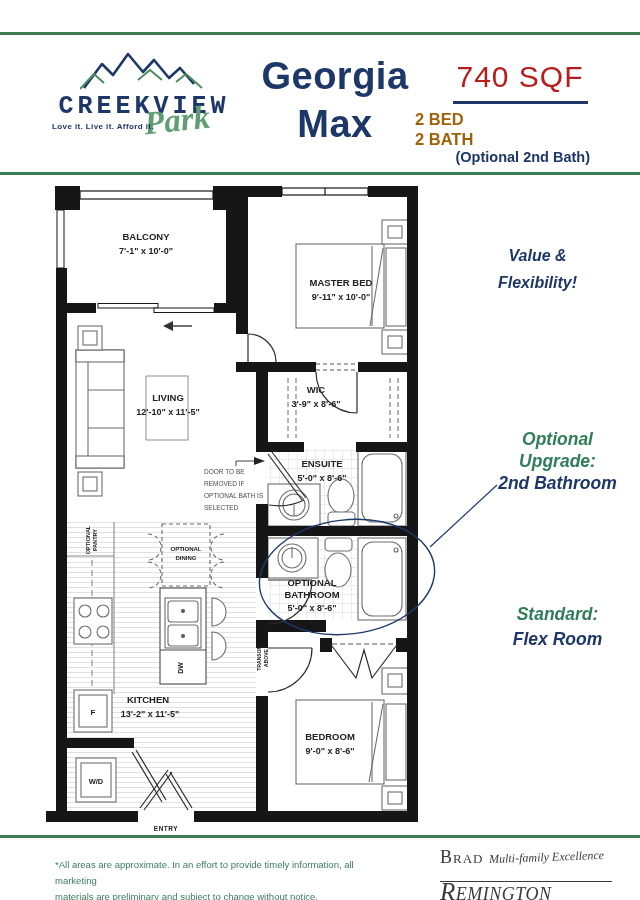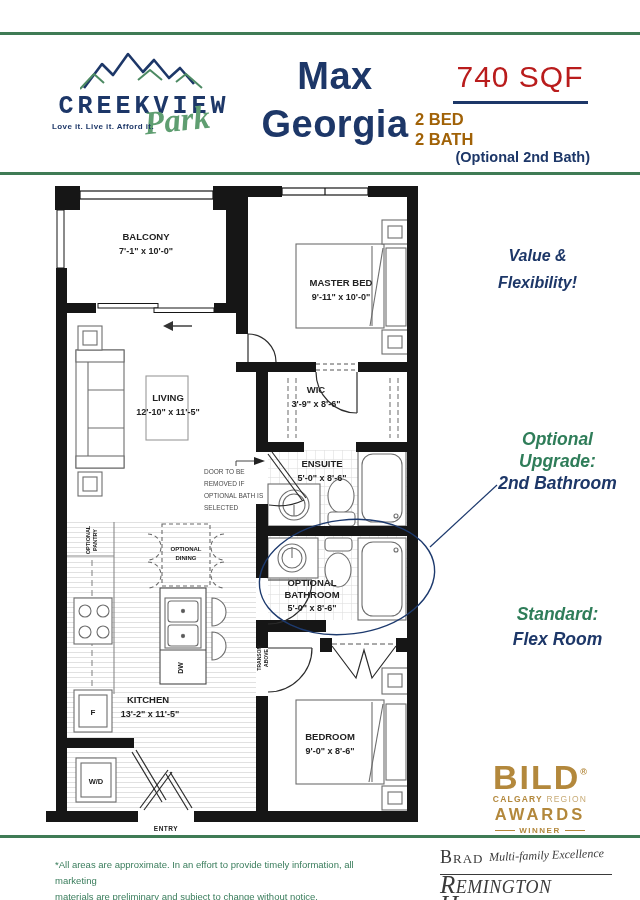--- a/index.html
+++ b/index.html
@@ -36,22 +36,22 @@
   .bild-sup{font-size:9px;vertical-align:14px;letter-spacing:0;}
   .bild-cal{font-size:8.5px;font-weight:700;letter-spacing:1.2px;margin-top:1px;}
   .bild-reg{color:#c8ab76;font-weight:400;}
   .bild-awards{font-size:16.5px;font-weight:700;letter-spacing:3px;margin-top:1px;}
   .winner-row{display:flex;align-items:center;justify-content:center;gap:4px;margin-top:2px;}
   .winner-dash{width:20px;height:0;border-top:1.5px solid #b3883c;}
   .winner-txt{font-size:8px;font-weight:700;letter-spacing:1.5px;}
   
   .disclaimer{left:55px;top:857px;width:340px;color:#3a7d5c;font-size:9.5px;line-height:16px;}
   .brh{left:440px;top:848px;width:172px;color:#3a3a3a;font-family:"Liberation Serif",serif;}
-  .brh-row1{display:flex;align-items:flex-start;gap:6px;border-bottom:1.2px solid #3a3a3a;
-            padding-bottom:8px;}
+  .brh-row1{display:flex;align-items:center;gap:6px;border-bottom:1.2px solid #3a3a3a;
+            padding-bottom:15px;}
   .brh-brad{font-variant:small-caps;font-size:18px;line-height:18px;letter-spacing:1px;}
   .brh-script{font-style:italic;font-size:12px;line-height:14px;
               font-family:"Liberation Serif",serif;transform:rotate(-2deg);}
   .brh-row2{font-variant:small-caps;font-size:25px;line-height:20px;letter-spacing:.5px;font-style:italic;}
 </style>
 </head>
 <body>
 
 <div id="page">
 
@@ -62,22 +62,22 @@
     <svg class="abs" style="left:34px;top:4px" width="126" height="40" viewBox="0 0 126 40">
       <path d="M4 38 L22 14 L33 25 L48 4 L63 22 L74 10 L89 28 L100 18 L114 34" fill="none" stroke="#1d3768" stroke-width="2.6" stroke-linejoin="round"></path>
       <path d="M0 39 L14 24 L24 33 M58 30 L70 20 L82 30 M96 32 L106 24 L122 38" fill="none" stroke="#4d8a63" stroke-width="2" stroke-linejoin="round"></path>
     </svg>
     <div class="abs creekview">CREEKVIEW</div>
     <div class="abs park">Park</div>
     <div class="abs tagline">Love it. Live it. Afford it.</div>
   </div>
 
   <div class="abs plan-title">
+    <div>Georgia</div>
     <div>Max</div>
-    <div>Georgia</div>
   </div>
 
   <div class="abs sqf">740 SQF</div>
   <div class="abs sqf-line"></div>
   <div class="abs bedbath">
     <div>2 BED</div>
     <div>2 BATH</div>
   </div>
   <div class="abs optbath-note">(Optional 2nd Bath)</div>
 
@@ -335,30 +335,20 @@
   <div class="abs callout upgrade">
     <div class="grn">Optional</div>
     <div class="grn">Upgrade:</div>
     <div class="nvy">2nd Bathroom</div>
   </div>
   <div class="abs callout standard">
     <div class="grn">Standard:</div>
     <div class="nvy">Flex Room</div>
   </div>
 
-  <div class="abs bild">
-    <div class="bild-word"><span>BILD</span><span class="bild-sup">®</span></div>
-    <div class="bild-cal"><span>CALGARY</span> <span class="bild-reg">REGION</span></div>
-    <div class="bild-awards">AWARDS</div>
-    <div class="winner-row">
-      <span class="winner-dash"></span>
-      <span class="winner-txt">WINNER</span>
-      <span class="winner-dash"></span>
-    </div>
-  </div>
 
   <div class="gline" style="top:835px"></div>
   <div class="abs disclaimer">
     <div>*All areas are approximate. In an effort to provide timely information, all marketing</div>
     <div>materials are preliminary and subject to change without notice.</div>
   </div>
   <div class="abs brh">
     <div class="brh-row1">
       <span class="brh-brad">Brad</span>
       <span class="brh-script">Multi-family Excellence</span>

